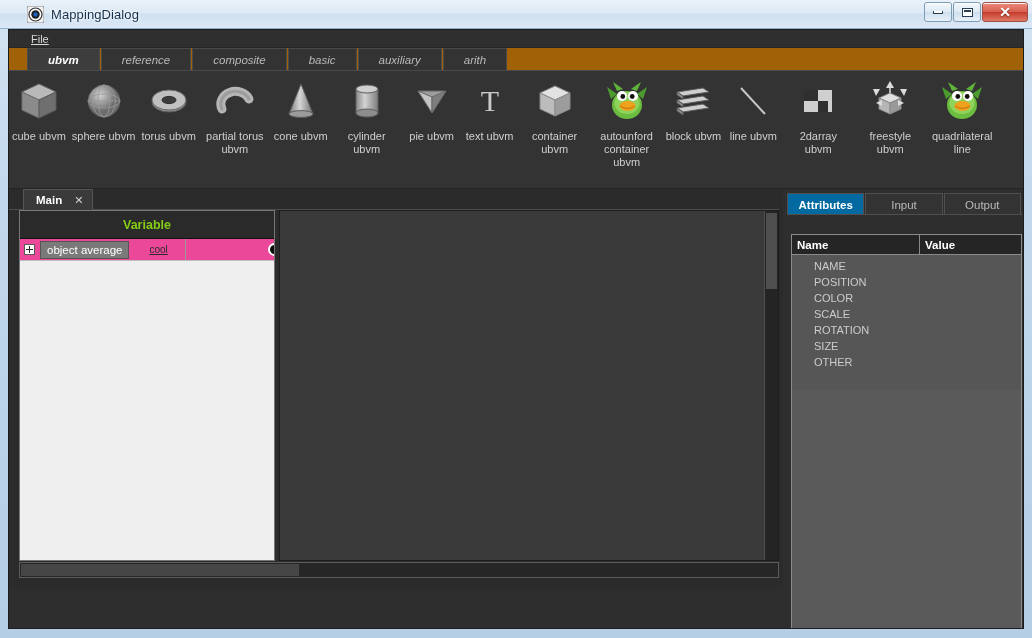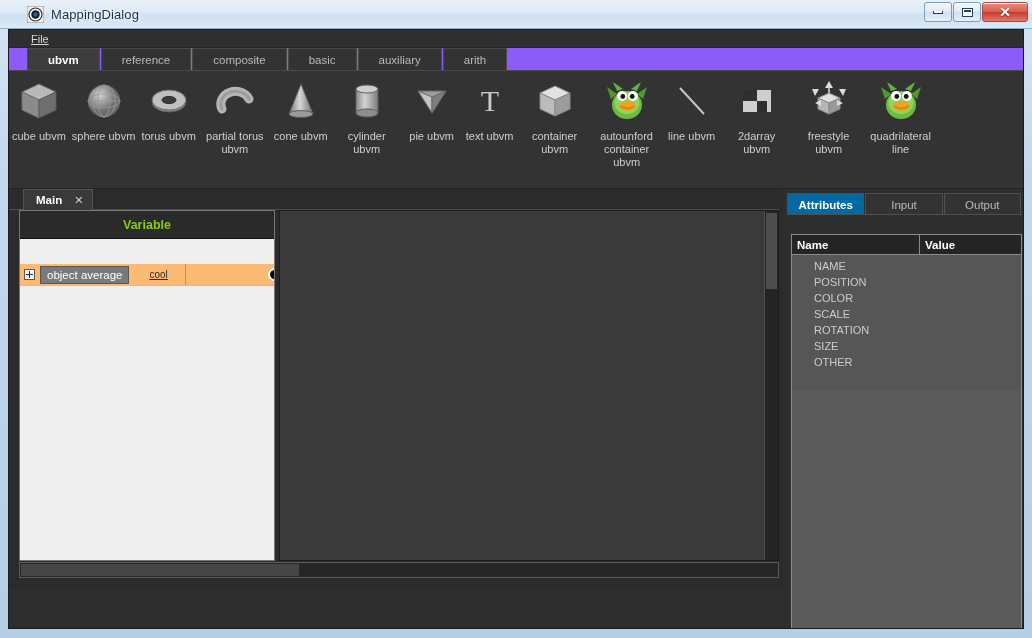--- a/index.html
+++ b/index.html
@@ -53,22 +53,22 @@
     overflow:hidden;
   }
   
   #menubar{ height:18px; background:#2f2f2f; display:flex; align-items:center;
             border-bottom:1px solid #262626; }
   #menubar .mi{ font-size:11px; color:#d8d8d8; padding:0 6px; line-height:18px; }
   #menubar .mi u{ text-decoration:underline;margin-left:16px; }
 
   
   #tabstrip{
-    height:23px; background:#8b5cf6; display:flex; align-items:flex-end;
-    padding-left:18px; border-bottom:1px solid #4a4a4a;
+    height:23px; background:#a16207; display:flex; align-items:flex-end;
+    padding-left:18px; border-bottom:1px solid #4a4a4a;font-style:italic;
   }
   .tstab{
     height:22px; min-width:0; padding:0 20px; line-height:22px;
     font-size:11.5px; color:#b9b9b9; background:#333333;
     border:1px solid #4a4a4a; border-bottom:none; margin-right:1px;
     text-align:center;
   }
   .tstab.active{ background:#3d3d3d; color:#ffffff; font-weight:bold; border-bottom:1px solid #3d3d3d; }
 
   
@@ -103,22 +103,22 @@
   #varpanel{
     position:absolute; left:10px; top:21px; width:256px; height:351px;
     background:#efefef; border:1px solid #777; overflow:hidden;
   }
   #varhead{
     height:28px; background:#2a2a2a; color:#84cc16; font-size:12.5px; font-weight:bold;
     display:flex; align-items:center; justify-content:center;
     border-bottom:1px solid #111;
   }
   #varrow{
-    height:22px; background:#fdba74; display:flex; align-items:center;
-    border-bottom:1px solid #bfbfbf; position:relative;margin-top:25px;
+    height:22px; background:#ec4899; display:flex; align-items:center;
+    border-bottom:1px solid #bfbfbf; position:relative;
   }
   .expander{
     width:11px; height:11px; margin-left:4px; margin-right:5px;
     border:1px solid #5a5a5a; background:#fbfbfb; position:relative; flex:none;
   }
   .expander:before{ content:""; position:absolute; left:4px; top:1px; width:1px; height:7px; background:#2a2a2a; }
   .expander:after{ content:""; position:absolute; top:4px; left:1px; height:1px; width:7px; background:#2a2a2a; }
   #varname{
     background:#7a7a7a; color:#ffffff; font-size:11.5px; padding:1px 6px;
     border:1px solid #555; line-height:14px;
@@ -365,20 +365,36 @@
             <circle cx="27.2" cy="17.5" r="2.4" fill="#14120d"></circle>
             <ellipse cx="22.5" cy="27" rx="8" ry="5" fill="#f0a21e"></ellipse>
             <path d="M15 27 Q22.5 32 30 27" stroke="#c97f11" stroke-width="1.3" fill="none"></path>
           </svg>
         </span>
         <span class="lb">autounford
 container
 ubvm</span>
       </div>
 
+      <div class="tool">
+        <span class="ic">
+          <svg width="44" height="44" viewBox="0 0 44 44">
+            <g stroke="#5a5a5a">
+              <polygon points="6,13 32,9 38,13 12,17" fill="#cfcfcf"></polygon>
+              <polygon points="6,13 12,17 12,20 6,16" fill="#8f8f8f"></polygon>
+              <polygon points="6,21 32,17 38,21 12,25" fill="#cfcfcf"></polygon>
+              <polygon points="6,21 12,25 12,28 6,24" fill="#8f8f8f"></polygon>
+              <polygon points="6,29 32,25 38,29 12,33" fill="#cfcfcf"></polygon>
+              <polygon points="6,29 12,33 12,36 6,32" fill="#8f8f8f"></polygon>
+            </g>
+          </svg>
+        </span>
+        <span class="lb">block
+ubvm</span>
+      </div>
 
       <div class="tool">
         <span class="ic">
           <svg width="44" height="44" viewBox="0 0 44 44">
             <line x1="10" y1="9" x2="34" y2="35" stroke="#c6c6c6" stroke-width="2"></line>
           </svg>
         </span>
         <span class="lb">line
 ubvm</span>
       </div>

